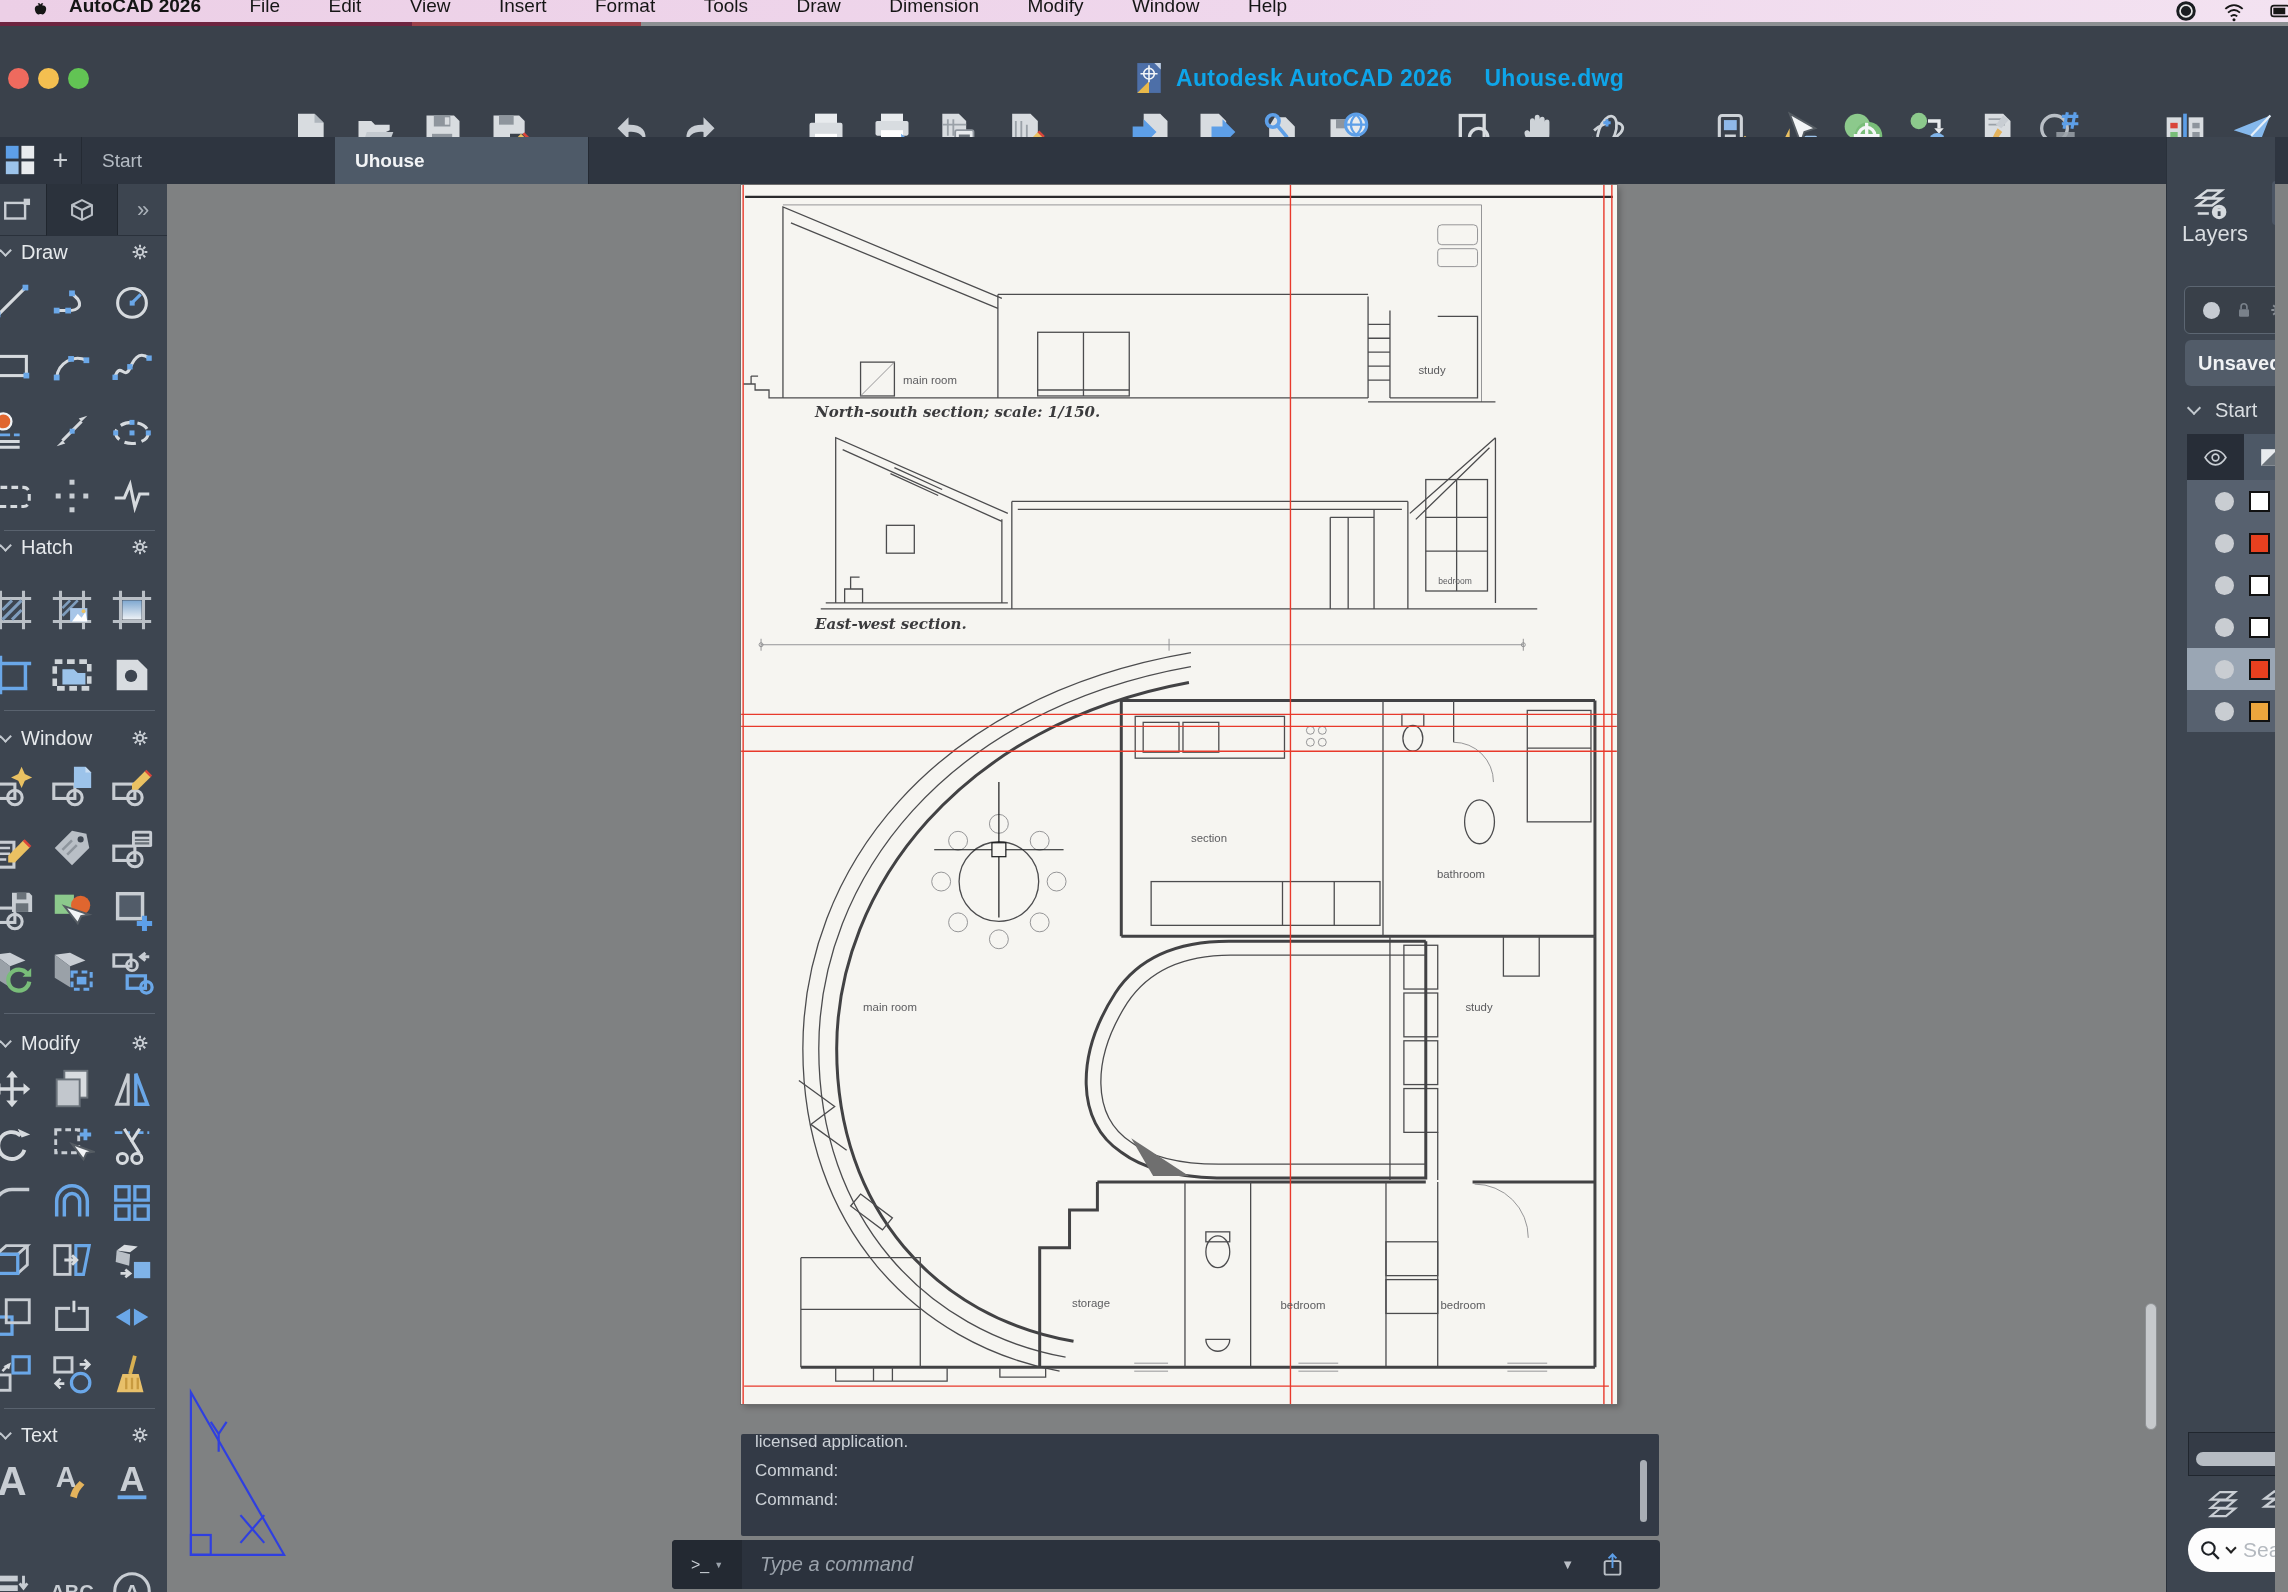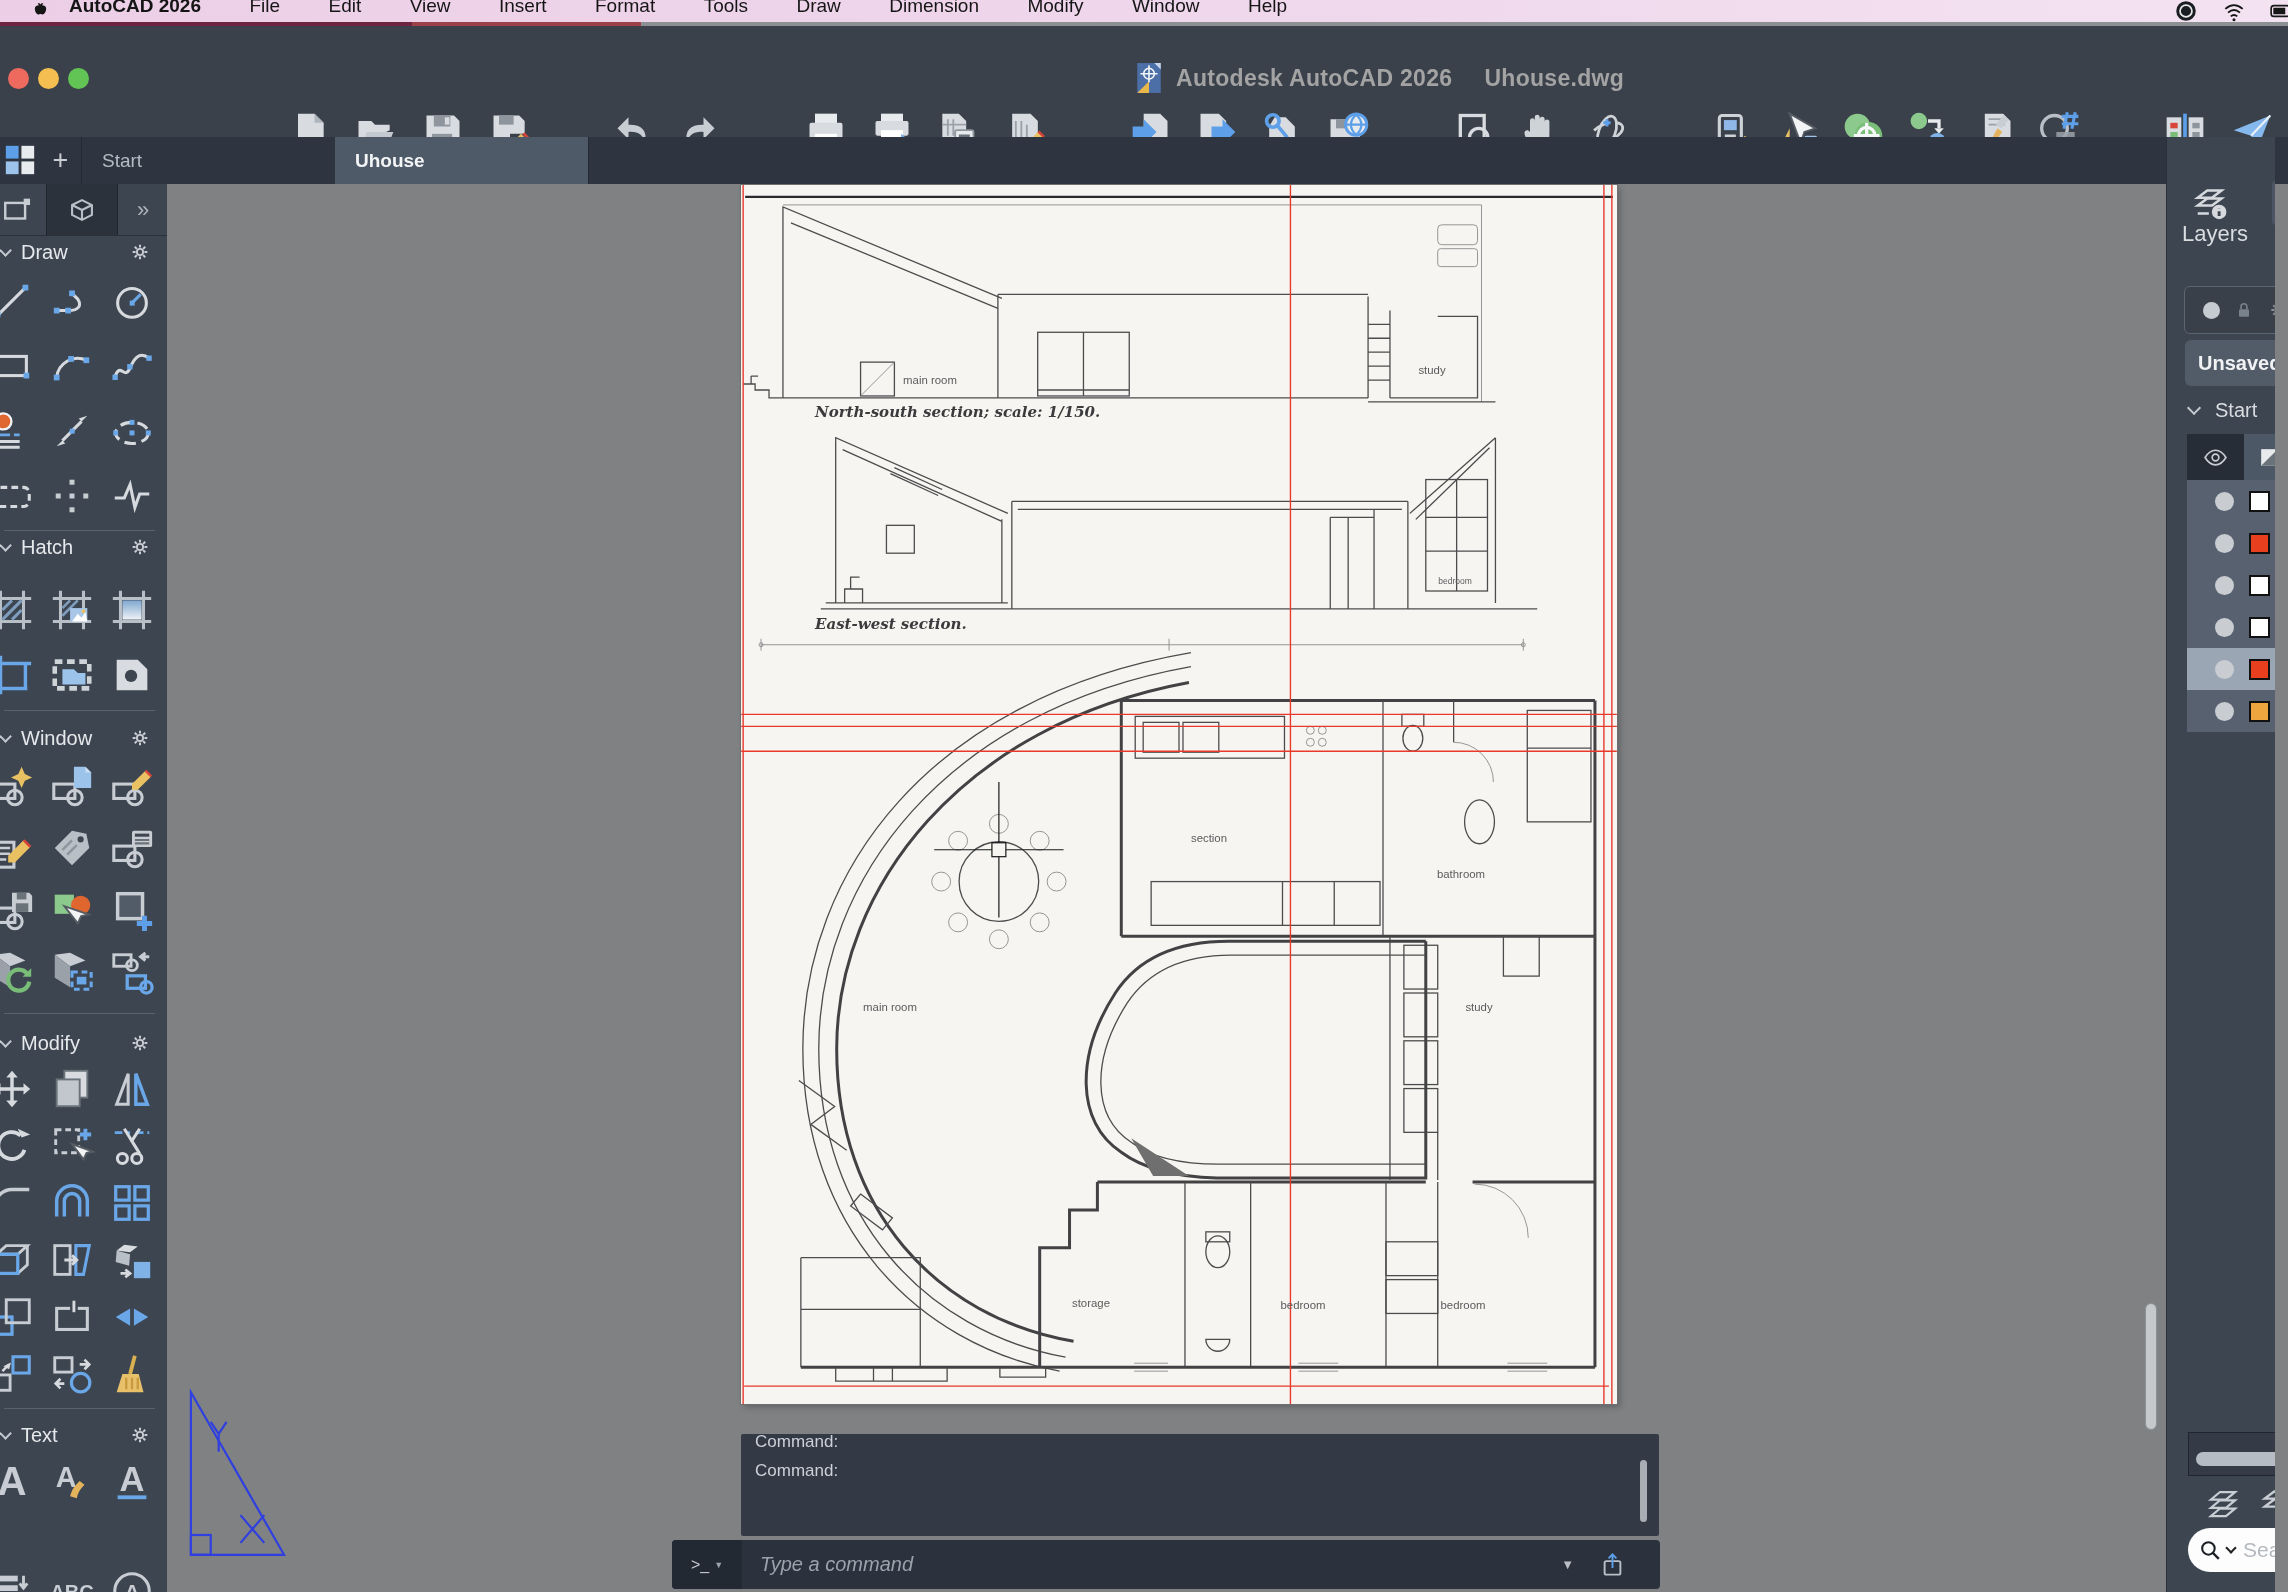--- a/index.html
+++ b/index.html
@@ -18,21 +18,21 @@
   #menu-status svg { width:26px; height:26px; }
   #edge-strip { position:absolute; left:0; top:22px; width:2289px; height:4px;
     background:linear-gradient(90deg,#6e2440 0 18%,#9c4049 18% 28%,#8d9093 28% 100%); }
 
   
   #titlebar { position:absolute; left:0; top:26px; width:2289px; height:111px; background:#3a414b; }
   .tlight { position:absolute; top:42px; width:21px; height:21px; border-radius:50%; }
   #light-close{ left:8px; background:#ee6a5e; } #light-min{ left:38px; background:#f4bf50; } #light-zoom{ left:68px; background:#62c454; }
   #titlegroup { position:absolute; left:1136px; top:36px; display:flex; align-items:center; gap:14px; }
   #titlegroup svg { width:26px; height:32px; }
-  .ttext { font-size:23px; font-weight:bold; color:#a3a3a3; letter-spacing:0.3px; }
+  .ttext { font-size:23px; font-weight:bold; color:#0ea5e9; letter-spacing:0.3px; }
   #doc-title { margin-left:18px; }
   .tbtn { position:absolute; top:84px; width:44px; height:44px; }
   .tbtn svg { width:44px; height:44px; }
 
   
   #tabbar { position:absolute; left:0; top:137px; width:2289px; height:47px; background:#2e3540; }
   #tab-grid { position:absolute; left:3px; top:6px; width:34px; height:34px; }
   #tab-new { position:absolute; left:40px; top:0; width:42px; height:47px; color:#c9ced3; font-size:27px;
     display:flex; align-items:center; justify-content:center; border-right:1px solid #242a33; }
   .dtab { position:absolute; top:0; height:47px; display:flex; align-items:center; padding-left:20px;
@@ -1212,20 +1212,21 @@
             <use href="#s-abc"></use>
           </svg></div>
         <div class="tool"><svg viewBox="0 0 46 46" width="46" height="46">
             <use href="#s-acircle"></use>
           </svg></div>
     </div>
   </div>
 
   <div id="history">
     <div>
+        <div class="hline">licensed application.</div>
         <div class="hline">Command:</div>
         <div class="hline">Command:</div>
     </div>
     <div id="hist-scroll"></div>
   </div>
 
   <div id="cmdbar">
     <div id="cprompt">
       <span>&gt;_</span>
       <span class="cc">▼</span>

